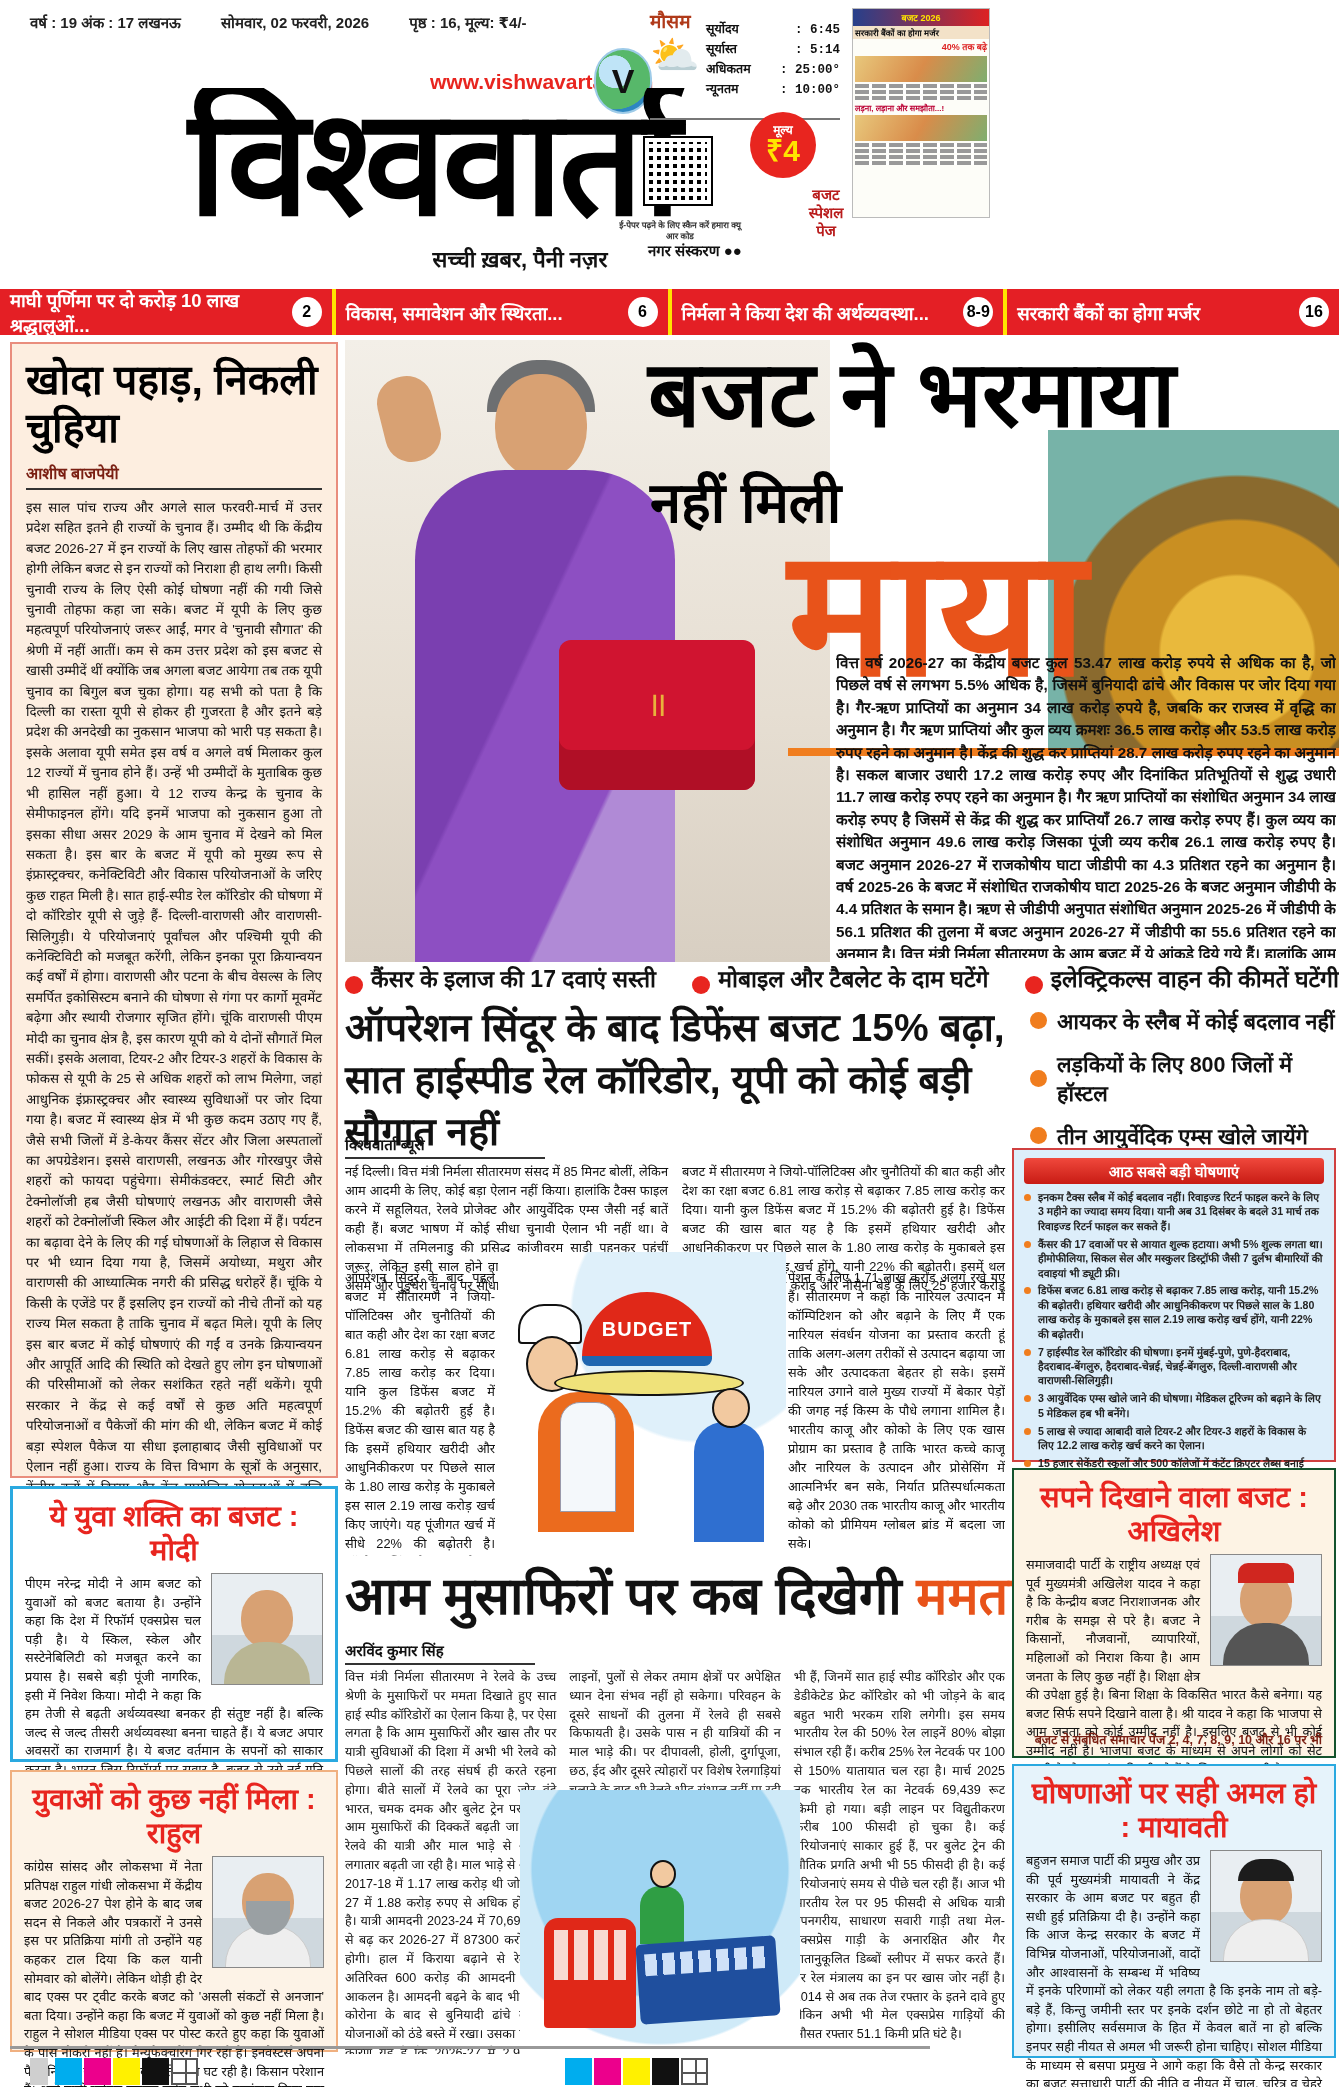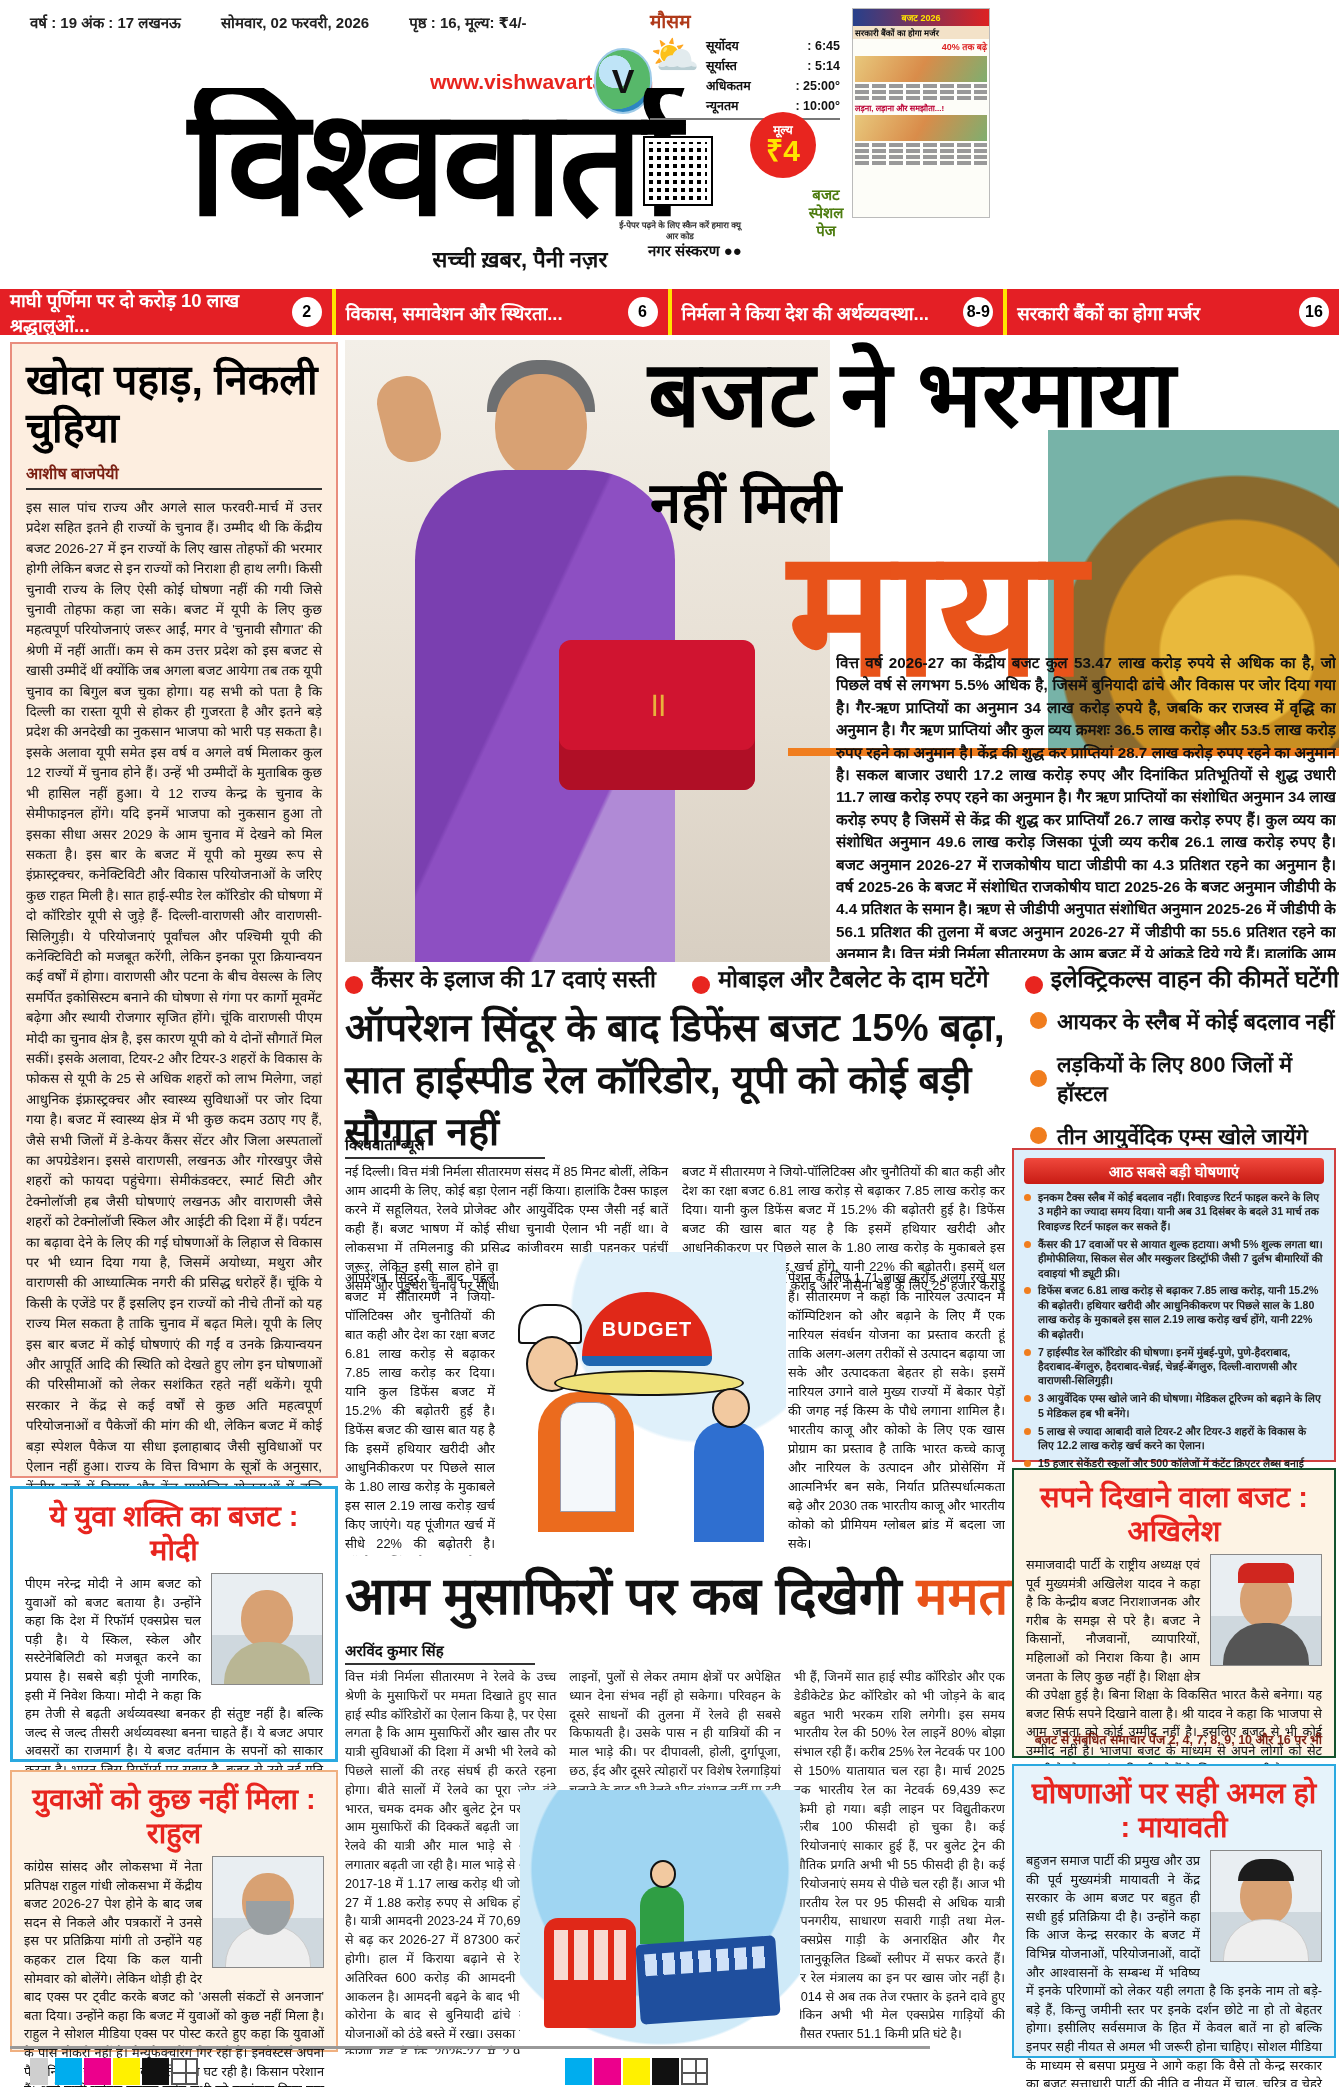--- a/index.html
+++ b/index.html
@@ -19,36 +19,36 @@
           border:2px solid #9ecbe8; display:flex; align-items:center; justify-content:center;
           color:#111; font-weight:900; font-size:34px; }
   .mast-title { top:88px; left:22px; width:822px; height:150px; font-size:148px; font-weight:900; color:#000;
                 letter-spacing:-4px; line-height:150px; text-align:center; white-space:nowrap; overflow:hidden; }
   .tagline { top:243px; left:300px; width:440px; text-align:center; font-size:22px; font-weight:bold; color:#111; }
 
   
   .weather { top:8px; left:650px; width:190px; height:108px; }
   .weather .wtitle { color:#b03a1a; font-weight:900; font-size:19px; }
   .wicon { position:absolute; left:0; top:24px; font-size:40px; }
-  .wrows { position:absolute; left:56px; top:28px; width:134px; font-size:12.5px; font-weight:bold; }
+  .wrows { position:absolute; left:56px; top:12px; width:134px; font-size:12.5px; font-weight:bold;font-family:Liberation Mono, monospace; }
   .wrow { display:flex; justify-content:space-between; line-height:20px; }
   .wline { position:absolute; left:0; top:110px; width:190px; border-top:2px solid #777; }
 
   
   .qr { top:138px; left:645px; width:66px; height:66px; background:
         repeating-linear-gradient(0deg,#000 0 4px,#fff 4px 8px),
         repeating-linear-gradient(90deg,#000 0 4px,#fff 4px 8px);
         background-blend-mode:screen; border:4px solid #fff; outline:2px solid #000; }
   .qr-cap { top:219px; left:615px; width:130px; font-size:8.5px; text-align:center; font-weight:bold; color:#333; }
   .edition { top:240px; left:648px; width:120px; font-size:15px; font-weight:900; }
   .price-badge { top:112px; left:750px; width:66px; height:66px; border-radius:50%; background:#e8251f;
                  display:flex; flex-direction:column; align-items:center; justify-content:center; color:#fff; }
   .price-badge .pl { font-size:12px; font-weight:bold; line-height:12px;text-align:center; }
   .price-badge .pv { font-size:30px; font-weight:900; color:#ffe400; line-height:30px; }
-  .special { top:186px; left:798px; width:56px; font-size:15px; font-weight:900; color:#4d7c0f; text-align:center; line-height:18px; }
+  .special { top:186px; left:798px; width:56px; font-size:15px; font-weight:900; color:#b91c1c; text-align:center; line-height:18px; }
 
   
   .thumb { top:8px; left:852px; width:138px; height:210px; border:1px solid #bbb; background:#fdfdf8; overflow:hidden; font-weight:bold; }
   .thumb .tban { background:linear-gradient(90deg,#27408b,#d22); color:#ffe400; font-size:9px; text-align:center; padding:2px 0; }
   .thumb .th1 { color:#111; font-size:8.5px; background:#f3e2c8; padding:1px 2px; }
   .thumb .th2 { color:#d22; font-size:9px; text-align:right; padding:1px 2px; }
   .thumb .tl { height:4px; margin:2px 2px; background:repeating-linear-gradient(90deg,#999 0 14px,#fff 14px 17px); }
   .thumb .tp { height:26px; margin:2px; background:linear-gradient(120deg,#e8c87c,#d98c4a 50%,#7fae6f); }
   .thumb .th3 { color:#b03; font-size:8px; padding:0 2px; }
 

